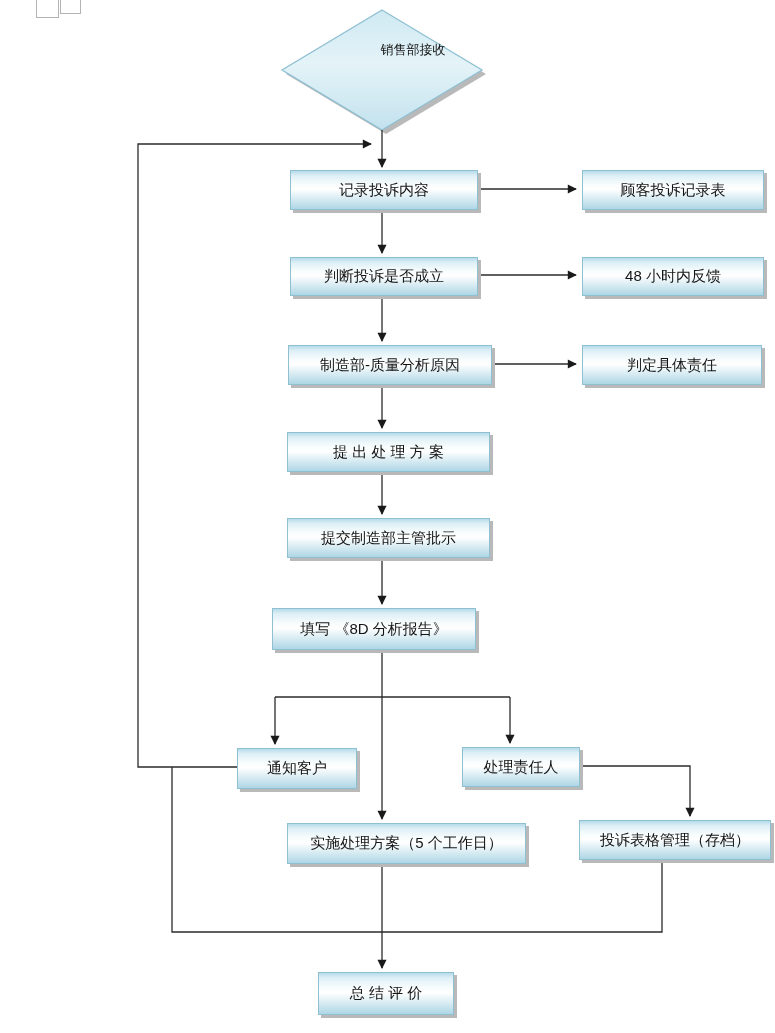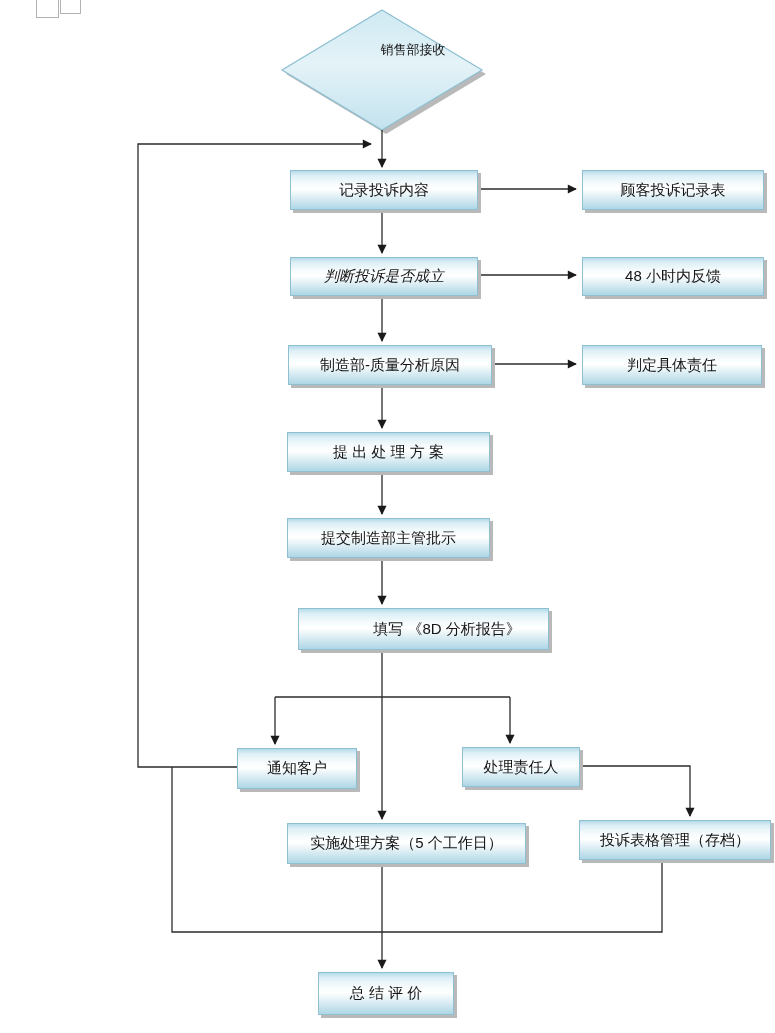--- a/index.html
+++ b/index.html
@@ -84,25 +84,25 @@
 
       <polyline points="172,767 172,932 662,932 662,860"></polyline>
     </g>
   </svg>
 
   <div class="diamond-text">
     <div>销售部接收</div>
   </div>
 
   <div class="node" style="left:290px;top:170px;width:186px;height:38px;">记录投诉内容</div>
-  <div class="node" style="left:290px;top:257px;width:186px;height:37px;font-style:italic;">判断投诉是否成立</div>
+  <div class="node" style="left:290px;top:257px;width:186px;height:37px;">判断投诉是否成立</div>
   <div class="node" style="left:288px;top:345px;width:202px;height:38px;">制造部-质量分析原因</div>
   <div class="node" style="left:287px;top:518px;width:201px;height:38px;">提交制造部主管批示</div>
   <div class="node" style="left:287px;top:432px;width:201px;height:38px;">提 出 处 理 方 案</div>
-  <div class="node" style="left:298px;top:608px;width:202px;height:40px;padding-left:47px;">填写 《8D 分析报告》</div>
+  <div class="node" style="left:272px;top:608px;width:202px;height:40px;">填写 《8D 分析报告》</div>
 
   <div class="node" style="left:582px;top:170px;width:180px;height:38px;">顾客投诉记录表</div>
   <div class="node" style="left:582px;top:257px;width:180px;height:37px;">48 小时内反馈</div>
   <div class="node" style="left:582px;top:345px;width:178px;height:38px;">判定具体责任</div>
 
   <div class="node" style="left:462px;top:747px;width:116px;height:38px;">处理责任人</div>
   <div class="node" style="left:237px;top:748px;width:118px;height:39px;">通知客户</div>
   <div class="node" style="left:263px;top:823px;width:237px;height:39px;margin-left:24px;">实施处理方案（5 个工作日）</div>
   <div class="node" style="left:567px;top:820px;width:190px;height:38px;margin-left:12px;">投诉表格管理（存档）</div>
   <div class="node" style="left:318px;top:972px;width:134px;height:41px;">总 结 评 价</div>

